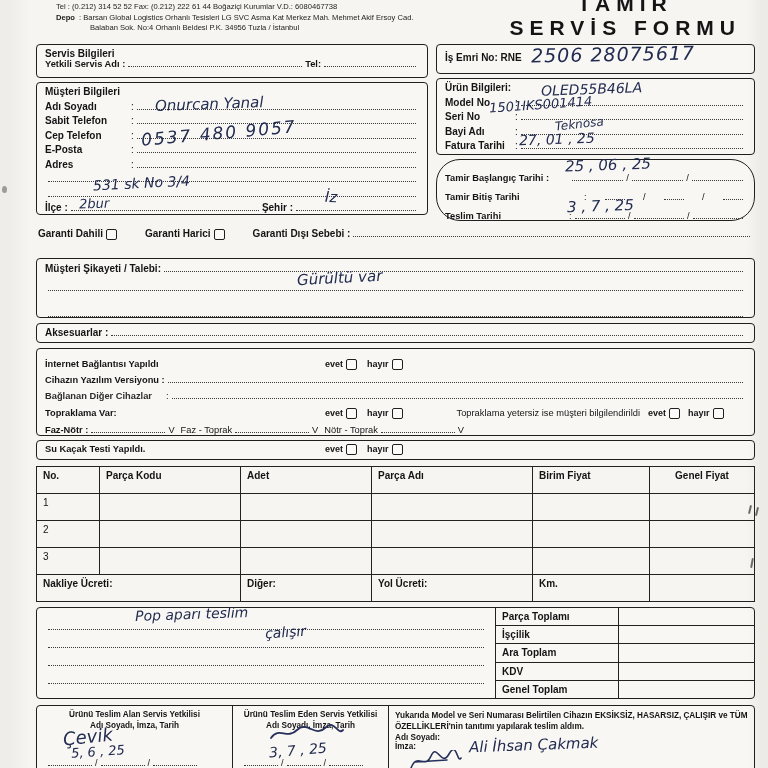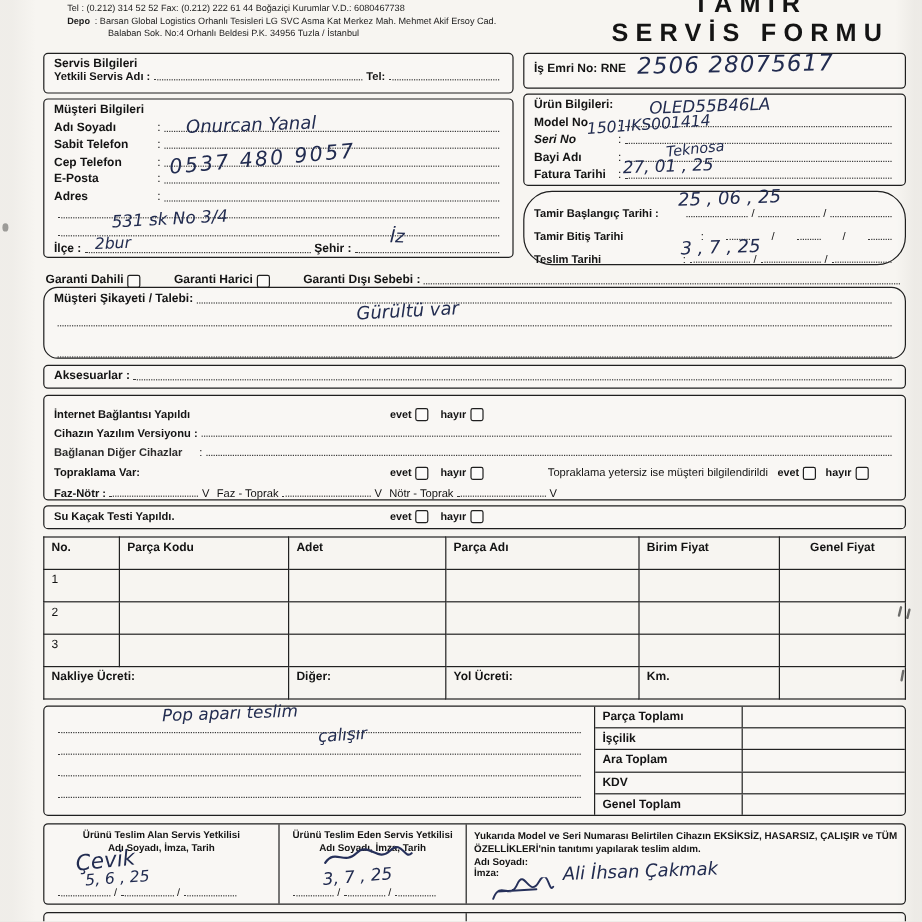--- a/index.html
+++ b/index.html
@@ -148,21 +148,21 @@
         </div>
 
         <div class="bx fz10" style="height:77px;margin-top:4px;padding:3px 8px;">
           <div class="lbl">Ürün Bilgileri:</div>
           <div class="fld">
               <span class="flbl" style="width:70px;">Model No</span>
               <span>:</span>
               <span class="dots"></span>
             </div>
           <div class="fld">
-              <span class="flbl" style="width:70px;font-style:italic;">Seri No</span>
+              <span class="flbl" style="width:70px;">Seri No</span>
               <span>:</span>
               <span class="dots"></span>
             </div>
           <div class="fld">
               <span class="flbl" style="width:70px;">Bayi Adı</span>
               <span>:</span>
               <span class="dots"></span>
             </div>
           <div class="fld">
               <span class="flbl" style="width:70px;">Fatura Tarihi</span>
@@ -212,21 +212,21 @@
       <span class="lbl">Garanti Dahili</span>
         <span class="cb"></span>
       <span style="width:26px;"></span>
       <span class="lbl">Garanti Harici</span>
         <span class="cb"></span>
       <span style="width:26px;"></span>
       <span class="lbl">Garanti Dışı Sebebi :</span>
       <span class="dots"></span>
     </div>
 
-    <div class="bx fz10" style="height:60px;margin-top:0;padding:4px 8px;border-radius:12px;">
+    <div class="bx fz10" style="height:60px;margin-top:19px;padding:4px 8px;">
       <div class="row">
           <span class="lbl">Müşteri Şikayeti / Talebi:</span>
           <span class="dots"></span>
         </div>
       <div class="row" style="margin-top:13px;">
           <span class="dots"></span>
         </div>
       <div class="row" style="margin-top:20px;">
           <span class="dots"></span>
         </div>

